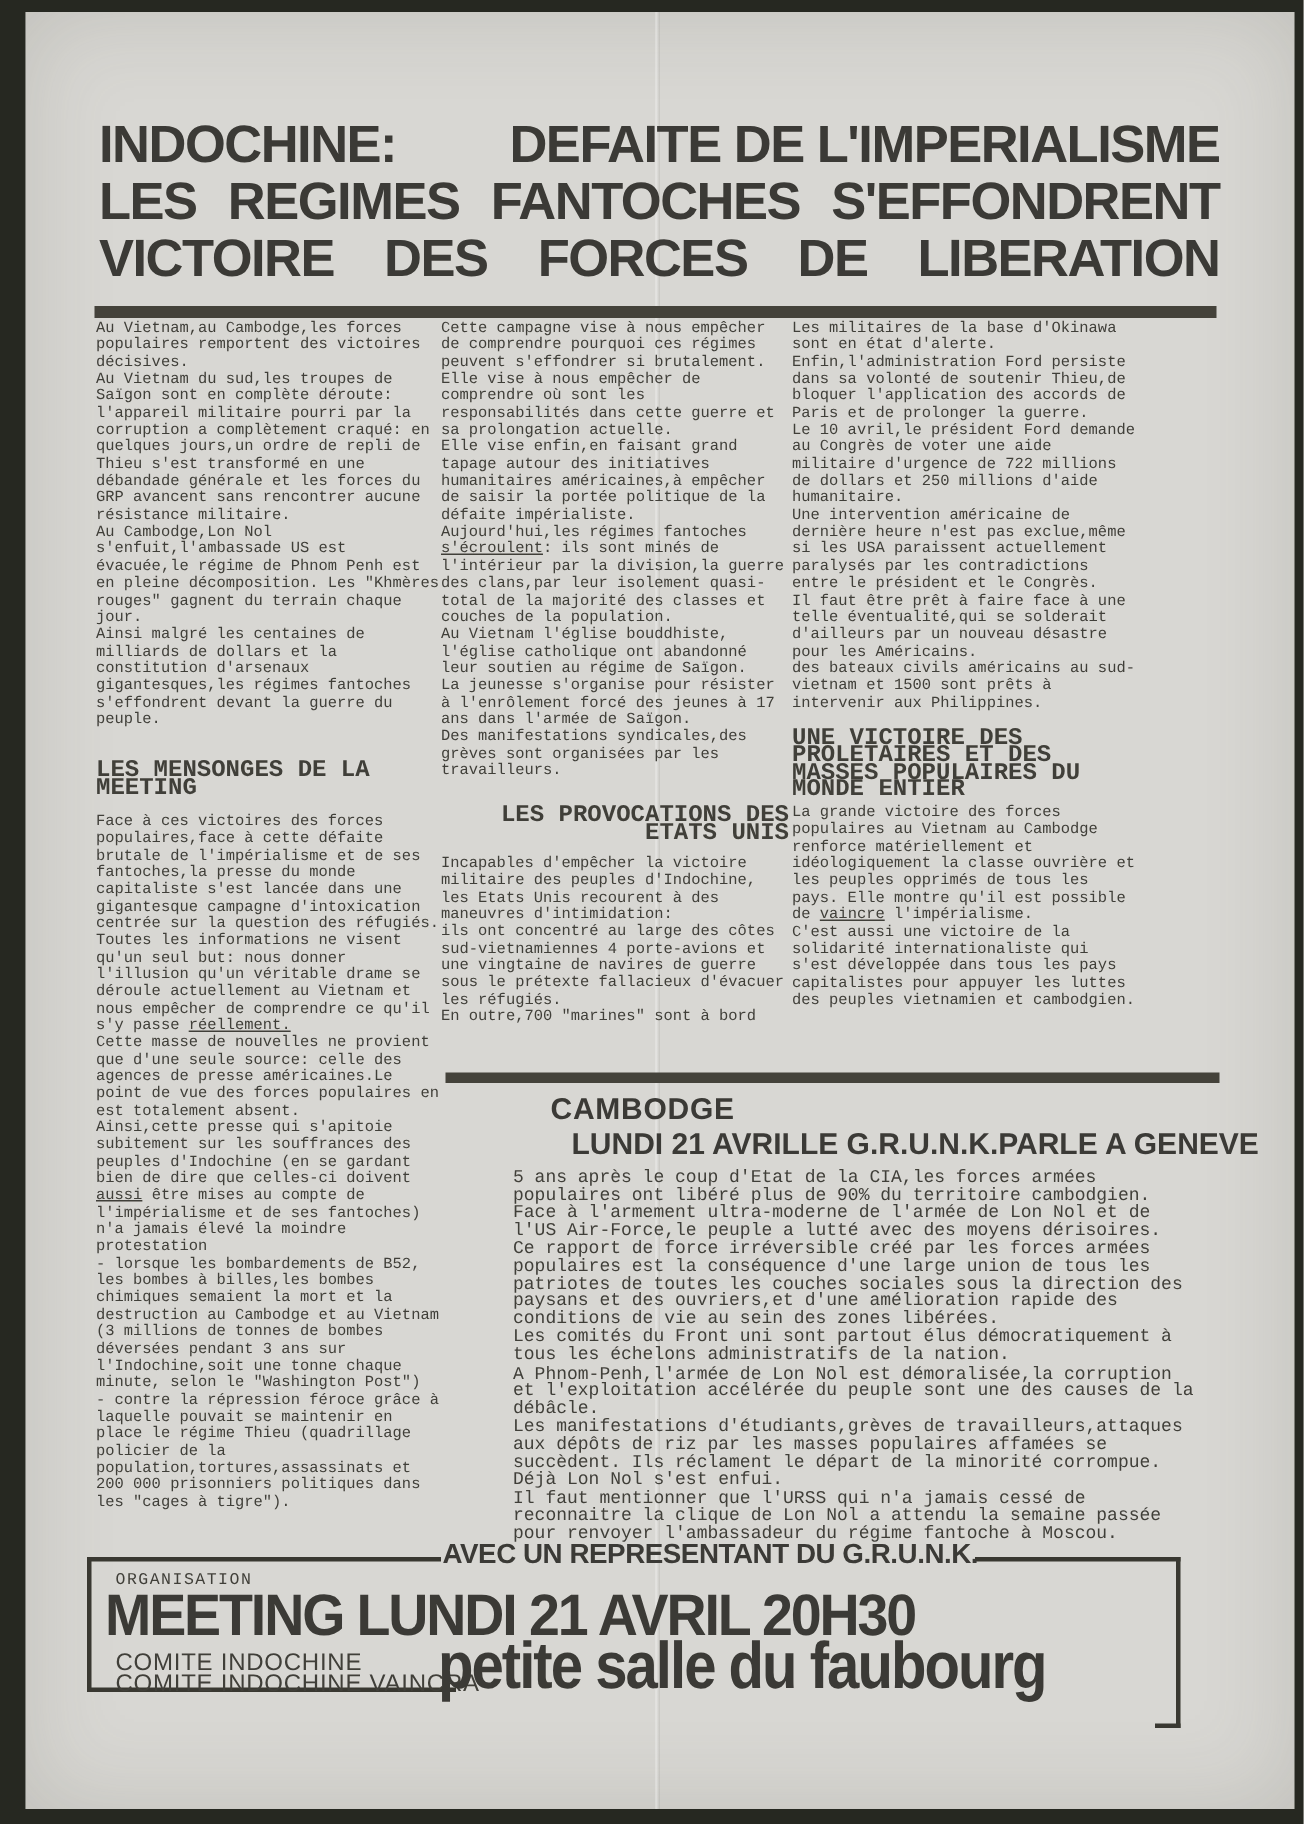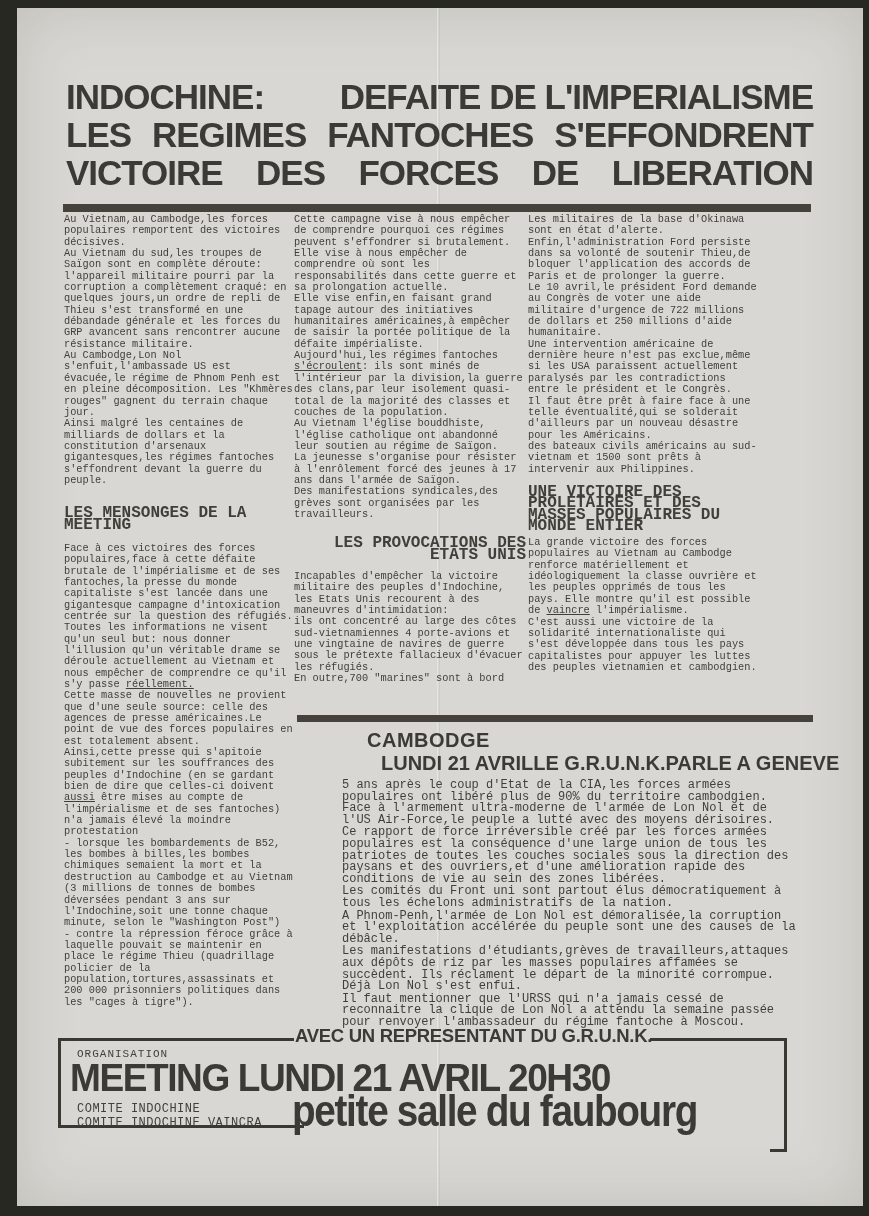--- a/index.html
+++ b/index.html
@@ -88,22 +88,22 @@
     font-size:11px;letter-spacing:1px;color:var(--ink,#403f39);
   }
   .meeting-title{
     position:absolute;left:53px;top:1048px;
     font-weight:700;font-size:39px;letter-spacing:-1.5px;
     transform:scaleX(.95);transform-origin:left;
     color:var(--title-ink,#3b3a36);white-space:nowrap;
   }
   .meeting-committees{
     position:absolute;left:60px;top:1094px;
-    font-family:Liberation Mono, monospace;
-    font-size:12px;line-height:14px;letter-spacing:.5px;color:var(--ink,#403f39);
+    font-family:Liberation Sans, sans-serif;
+    font-size:16px;line-height:14px;letter-spacing:.5px;color:var(--ink,#403f39);
   }
   .meeting-venue{
     position:absolute;left:275px;top:1078px;
     font-weight:700;font-size:44px;letter-spacing:-1.5px;
     transform:scaleX(.88);transform-origin:left;
     color:var(--title-ink,#3b3a36);white-space:nowrap;
   }
 </style>
 </head>
 <body style="--paper: #d8d7d3; --frame: #262821; --ink: #403f39; --ink-dark: #393831; --title-ink: #3b3a36; --bar: #44423a;">

